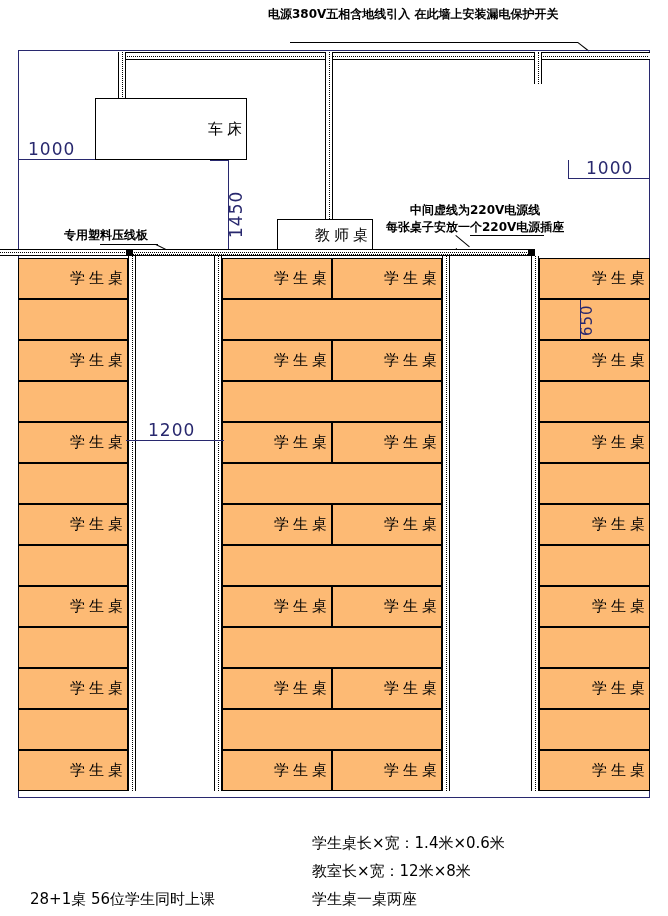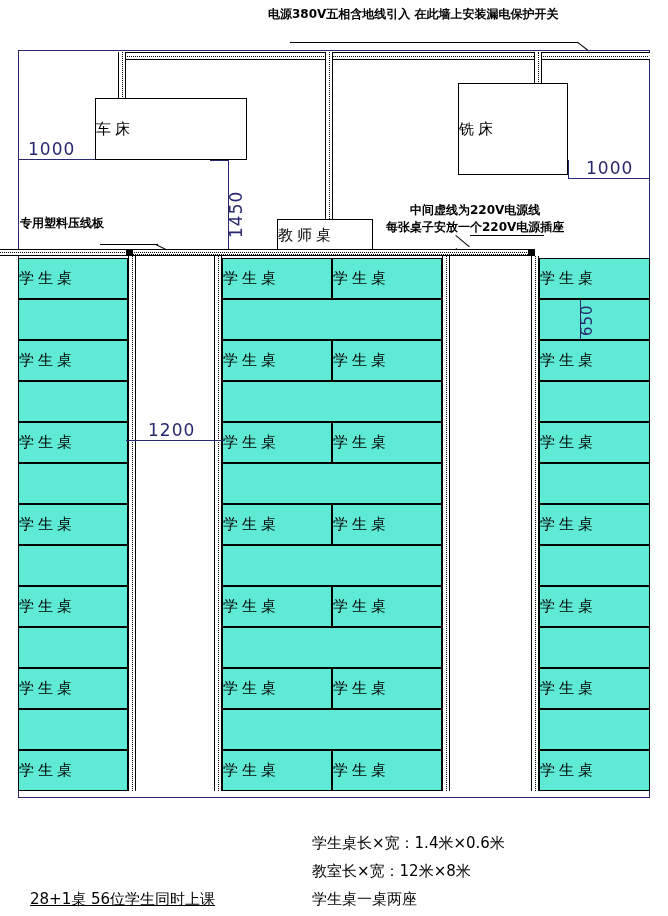--- a/index.html
+++ b/index.html
@@ -49,37 +49,37 @@
     box-sizing:border-box;
   }
 
   
   .box{
     border:1.5px solid #000000;
     box-sizing:border-box;
     background:#ffffff;
     display:flex;
     align-items:center;
-    justify-content:flex-start;
+    justify-content:flex-end;
     font-family:Liberation Serif, serif;
   }
   .box span{
     font-size:15px;
     color:#000000;
     letter-spacing:4px;
     white-space:nowrap;
   }
   .desk span{
     font-size:15px;
     letter-spacing:4px;
   }
   .cell{
     border:1.5px solid #000000;
     box-sizing:border-box;
-    background:#5eead4;
+    background:#fdba74;
   }
 
   
   .chan-h{
     border-top:1.3px solid #000000;
     border-bottom:1.3px solid #000000;
     box-sizing:border-box;
     background:#ffffff;
   }
   .chan-v{
@@ -146,43 +146,40 @@
 
   <div class="abs chan-v" style="left:325px;top:52px;width:8px;height:185px;"></div>
   <div class="abs wire-v" style="left:329px;top:52px;height:185px;"></div>
 
   <div class="abs chan-v" style="left:534px;top:52px;width:8px;height:32px;"></div>
   <div class="abs wire-v" style="left:538px;top:52px;height:32px;"></div>
 
   <div class="abs box" style="left:95px;top:98px;width:152px;height:62px;">
     <span>车床</span>
   </div>
-  <div class="abs box" style="left:458px;top:83px;width:110px;height:92px;">
-    <span>铣床</span>
-  </div>
 
   <div class="abs dim-h" style="left:19px;top:159px;width:76px;"></div>
   <div class="abs dimtext" style="left:28px;top:139px;">1000</div>
 
   <div class="abs dim-h" style="left:568px;top:178px;width:81px;"></div>
   <div class="abs tick-v" style="left:568px;top:160px;height:18px;"></div>
   <div class="abs dimtext" style="left:586px;top:158px;">1000</div>
 
   <div class="abs dim-v" style="left:228px;top:160px;height:92px;"></div>
   <div class="abs tick-h" style="left:210px;top:160px;width:18px;"></div>
   <div class="abs dimtext vert" style="left:226px;top:238px;">1450</div>
 
   <div class="abs note" style="left:410px;top:202px;">中间虚线为220V电源线</div>
   <div class="abs note" style="left:386px;top:219px;">每张桌子安放一个220V电源插座</div>
 
   <div class="abs lead" style="left:470px;top:235px;width:74px;"></div>
   <div class="abs lead-d" style="left:456px;top:235px;width:18px;transform:rotate(40deg);"></div>
   <div class="abs arrow-l" style="left:452px;top:248px;"></div>
 
-  <div class="abs note" style="left:20px;top:215px;">专用塑料压线板</div>
+  <div class="abs note" style="left:20px;top:227px;padding-left:44px;">专用塑料压线板</div>
   <div class="abs lead" style="left:100px;top:244px;width:58px;"></div>
   <div class="abs lead-d" style="left:156px;top:244px;width:18px;transform:rotate(26deg);"></div>
   <div class="abs arrow" style="left:172px;top:250px;"></div>
 
   <div class="abs box" style="left:277px;top:219px;width:96px;height:33px;">
     <span>教师桌</span>
   </div>
 
   <div class="abs chan-h" style="left:0px;top:249px;width:533px;height:7px;"></div>
   <div class="abs wire-h" style="left:0px;top:252px;width:533px;"></div>
@@ -323,16 +320,16 @@
   <div class="abs dim-h" style="left:126px;top:440px;width:98px;"></div>
   <div class="abs dimtext" style="left:148px;top:420px;">1200</div>
 
   <div class="abs dim-v" style="left:580px;top:300px;height:40px;"></div>
   <div class="abs dimtext vert" style="left:578px;top:336px;font-size:15px;">650</div>
 
   <div class="abs legend" style="left:312px;top:830px;">学生桌长×宽：1.4米×0.6米</div>
 
   <div class="abs legend" style="left:312px;top:858px;">教室长×宽：12米×8米</div>
 
-  <div class="abs legend" style="left:30px;top:886px;text-decoration:underline;">28+1桌   56位学生同时上课</div>
+  <div class="abs legend" style="left:30px;top:886px;">28+1桌   56位学生同时上课</div>
   <div class="abs legend" style="left:312px;top:886px;">学生桌一桌两座</div>
 
 </div>
 
 </body></html>

